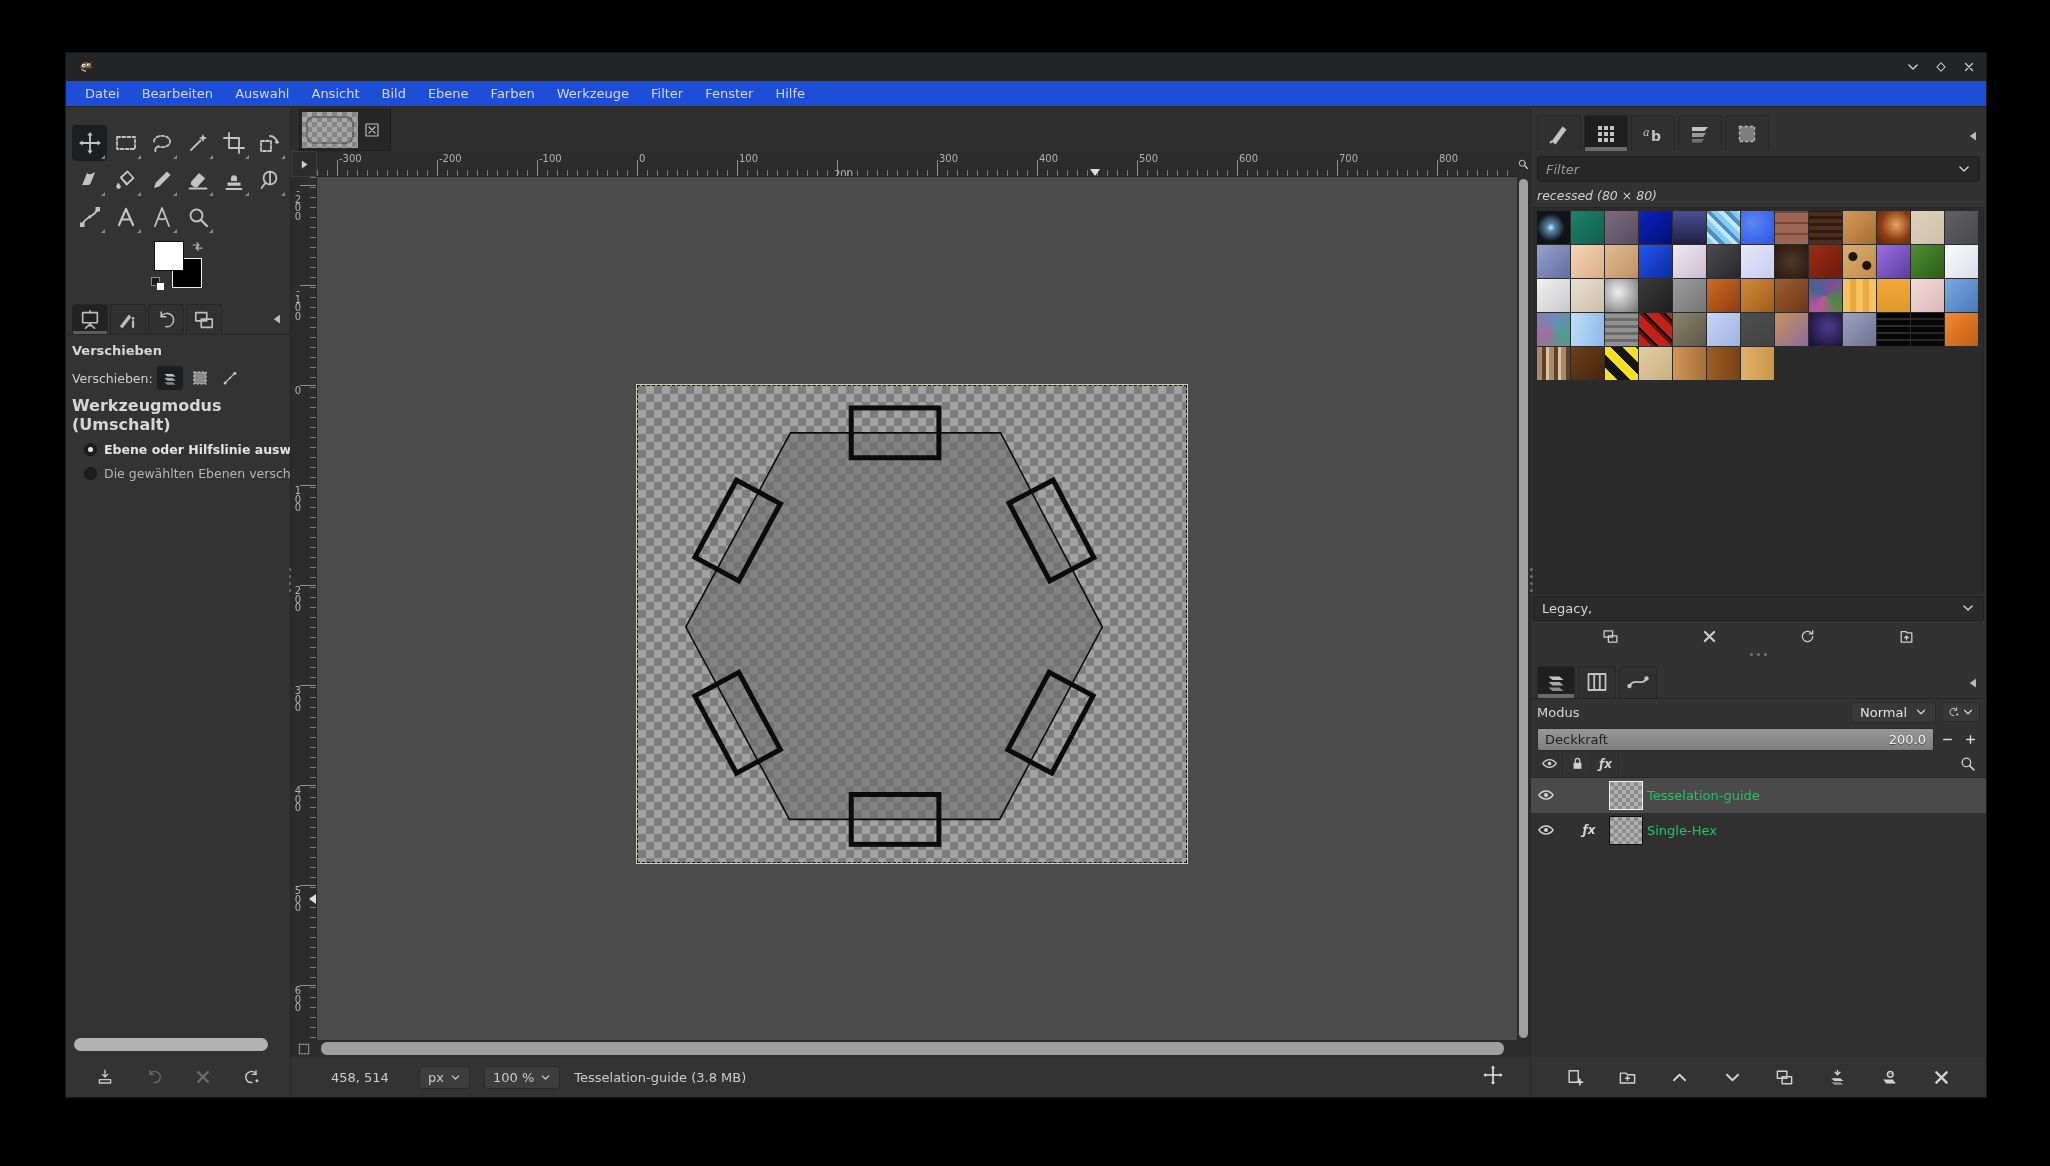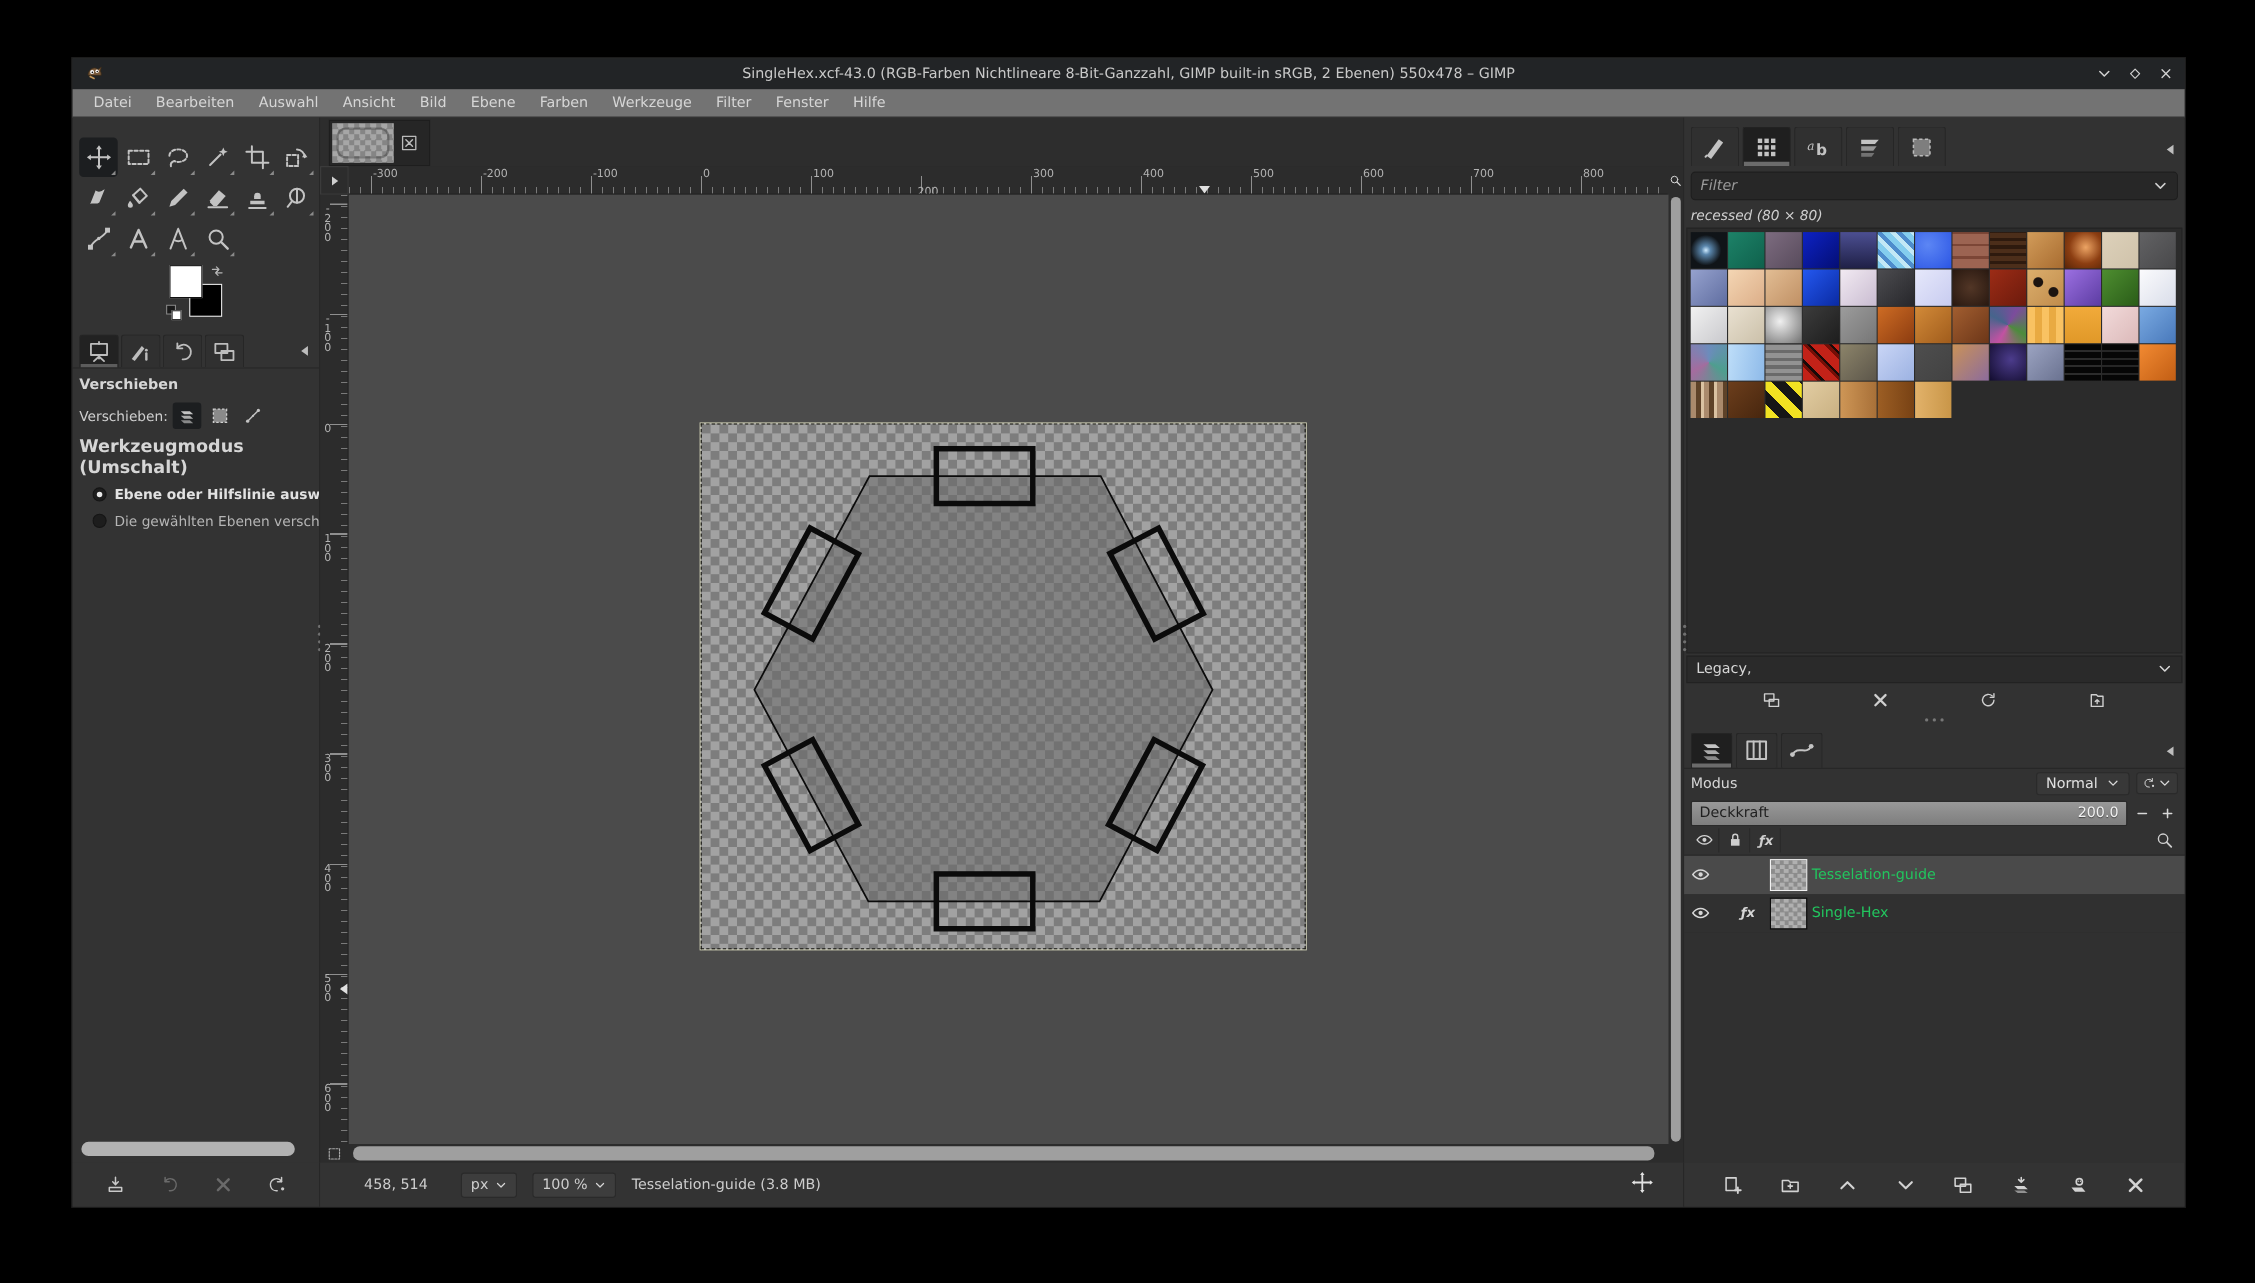--- a/index.html
+++ b/index.html
@@ -5,21 +5,21 @@
   * { margin:0; padding:0; box-sizing:border-box; }
   html,body { width:2050px; height:1166px; background:#000; font-family:"DejaVu Sans",sans-serif; overflow:hidden; }
   .window { position:absolute; left:65px; top:52px; width:1922px; height:1046px; background:#333333; display:flex; flex-direction:column; border:1px solid #1a1a1a; }
   
   .titlebar { height:28px; background:#222426; display:flex; align-items:center; position:relative; flex:0 0 auto; }
   .titlebar .title { position:absolute; left:0; right:0; text-align:center; font-size:13px; color:#c9c9c9; }
   .wilber { width:20px; height:18px; margin-left:10px; z-index:2; }
   .win-controls { position:absolute; right:10px; top:0; height:28px; display:flex; gap:14px; align-items:center; z-index:2; }
   .win-controls .ic { width:14px; height:14px; color:#cfcfcf; }
   
-  .menubar { height:26px; background:#737373; border-bottom:1px solid #242424; display:flex; align-items:center; padding-left:8px; flex:0 0 auto; }
+  .menubar { height:26px; background:#1d4ed8; border-bottom:1px solid #242424; display:flex; align-items:center; padding-left:8px; flex:0 0 auto; }
   .menu-item { font-size:13px; color:#d6d6d6; padding:4px 11px; cursor:default; }
   
   .main { flex:1 1 auto; display:flex; min-height:0; }
   .bottomrow { flex:0 0 40px; display:flex; background:#333; }
   
   .left-dock { width:225px; background:#333; border-right:1px solid #272727; display:flex; flex-direction:column; position:relative; }
   .toolbox { display:grid; grid-template-columns:repeat(6,35px); grid-auto-rows:36px; gap:1px; padding:18px 0 4px 6px; }
   .tool { position:relative; border-radius:4px; display:flex; align-items:center; justify-content:center; color:#c3c3c3; }
   .tool.selected { background:#1c1e20; }
   .tool:after { content:""; position:absolute; right:2px; bottom:2px; border-left:4px solid transparent; border-bottom:4px solid #8a8a8a; }
@@ -163,21 +163,20 @@
     <span class="ic wilber">
         <svg viewBox="0 0 24 24">
           <path d="M4 14c0-5 4-9 8-9 2 0 3 1 4 2l4-3-1 5c1 1 1 3 1 5z" fill="#7a5a3a" stroke="#3a2a18" stroke-width="1"></path>
           <circle cx="9" cy="10" r="2.4" fill="#fff"></circle>
           <circle cx="15" cy="9" r="2" fill="#fff"></circle>
           <circle cx="9.3" cy="10.4" r="1" fill="#111"></circle>
           <circle cx="15.2" cy="9.4" r=".9" fill="#111"></circle>
           <path d="M6 15l6 3" stroke="#c89858" stroke-width="2"></path>
         </svg>
       </span>
-    <span class="title">SingleHex.xcf-43.0 (RGB-Farben Nichtlineare 8-Bit-Ganzzahl, GIMP built-in sRGB, 2 Ebenen) 550x478 – GIMP</span>
     <span class="win-controls">
       <span class="ic">
           <svg viewBox="0 0 24 24" fill="none" stroke="currentColor" stroke-width="1.8" stroke-linecap="round" stroke-linejoin="round">
             <path d="M5 8.5l7 7 7-7" stroke-width="2.4"></path>
           </svg>
         </span>
       <span class="ic">
           <svg viewBox="0 0 24 24" fill="none" stroke="currentColor" stroke-width="1.8" stroke-linecap="round" stroke-linejoin="round">
             <rect x="7" y="7" width="10" height="10" transform="rotate(45 12 12)"></rect>
           </svg>

